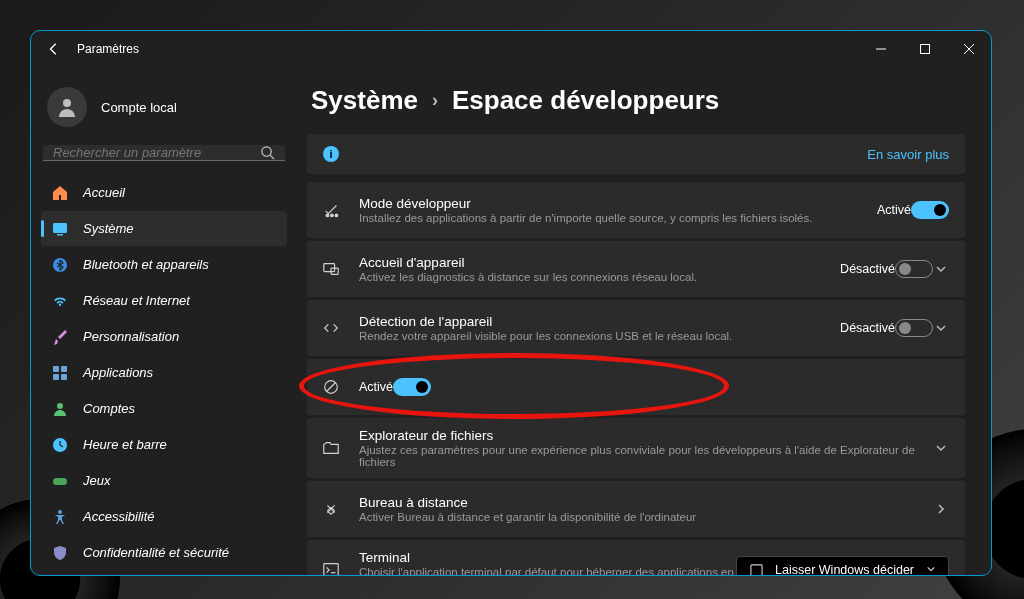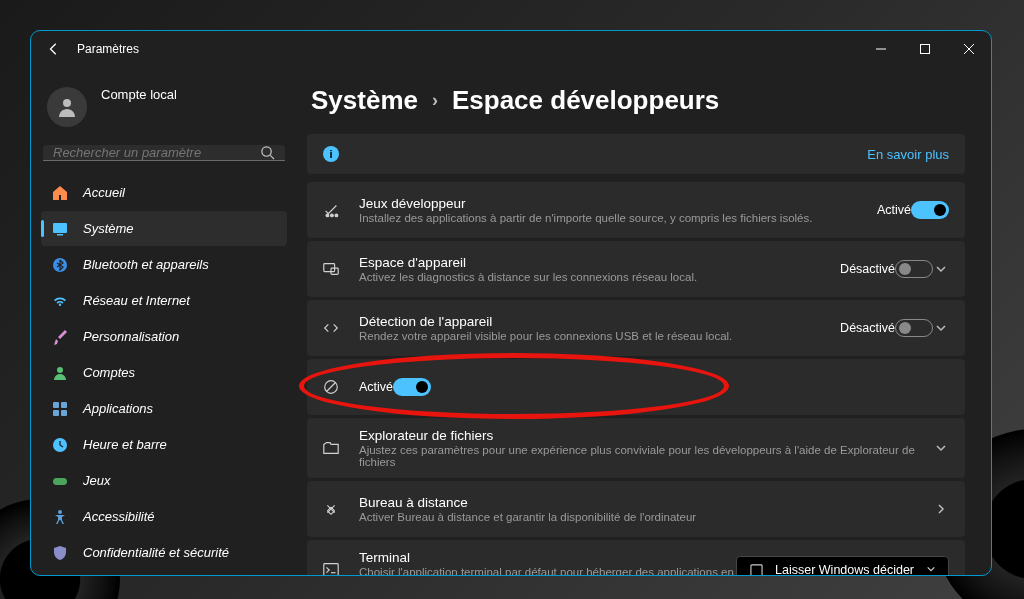--- a/index.html
+++ b/index.html
@@ -61,21 +61,21 @@
   .body-area { flex:1; display:flex; overflow:hidden; }
   .sidebar {
     width: 266px;
     padding: 8px 6px 8px 6px;
     display:flex;
     flex-direction:column;
     overflow-y:auto;
   }
   .profile {
     display:flex;
-    align-items:flex-start;
+    align-items:center;
     padding: 12px 10px 14px 10px;
   }
   .avatar {
     width: 40px; height: 40px; border-radius: 50%; background:#3a3a3a;
     display:flex; align-items:center; justify-content:center;
   }
   .avatar svg { width:24px; height:24px; fill:#bdbdbd; }
   .profile-name { color:#fff; font-size:13px; margin-left:14px; }
   .search {
     margin: 4px 6px 14px 6px;
@@ -257,37 +257,37 @@
           <div class="nav-item">
             <span class="nav-icon">
               <svg viewBox="0 0 16 16" width="16" height="16">
                 <path fill="#d88fd8" d="M13 1l2 2-7 7-2-2zM4 10l2 2-1 3-3 1 1-3z"></path>
               </svg>
             </span>
             <span>Personnalisation</span>
           </div>
           <div class="nav-item">
             <span class="nav-icon">
-              <svg viewBox="0 0 16 16" width="16" height="16" fill="#58c074">
-                <circle cx="8" cy="5" r="3"></circle>
-                <path d="M2 15c0-3.3 2.7-6 6-6s6 2.7 6 6z"></path>
-              </svg>
-            </span>
-            <span>Comptes</span>
-          </div>
-          <div class="nav-item">
-            <span class="nav-icon">
               <svg viewBox="0 0 16 16" width="16" height="16" fill="#6aa5d8">
                 <rect x="1" y="1" width="6" height="6" rx="1"></rect>
                 <rect x="9" y="1" width="6" height="6" rx="1"></rect>
                 <rect x="1" y="9" width="6" height="6" rx="1"></rect>
                 <rect x="9" y="9" width="6" height="6" rx="1"></rect>
               </svg>
             </span>
             <span>Applications</span>
+          </div>
+          <div class="nav-item">
+            <span class="nav-icon">
+              <svg viewBox="0 0 16 16" width="16" height="16" fill="#58c074">
+                <circle cx="8" cy="5" r="3"></circle>
+                <path d="M2 15c0-3.3 2.7-6 6-6s6 2.7 6 6z"></path>
+              </svg>
+            </span>
+            <span>Comptes</span>
           </div>
           <div class="nav-item">
             <span class="nav-icon">
               <svg viewBox="0 0 16 16" width="16" height="16">
                 <circle cx="8" cy="8" r="7" fill="#4cc2ff"></circle>
                 <path d="M8 4v4l3 2" stroke="#202020" stroke-width="1.3" fill="none"></path>
               </svg>
             </span>
             <span>Heure et barre</span>
           </div>
@@ -336,37 +336,37 @@
           <div class="setting-card">
             <span class="card-icon">
               <svg viewBox="0 0 20 20" width="18" height="18" stroke="#d1d1d1" fill="none" stroke-width="1.3">
                 <path d="M4 11l3 3 9-9"></path>
                 <circle cx="6" cy="16" r="1.5" fill="#d1d1d1"></circle>
                 <circle cx="11" cy="16" r="1.5" fill="#d1d1d1"></circle>
                 <circle cx="16" cy="16" r="1.5" fill="#d1d1d1"></circle>
               </svg>
             </span>
     <div class="card-text">
-      <div class="card-title">Jeux développeur</div>
+      <div class="card-title">Mode développeur</div>
       <div class="card-desc">Installez des applications à partir de n'importe quelle source, y compris les fichiers isolés.</div>
     </div>
     <div class="card-right">
               <span class="state-label">Activé</span>
               <span class="toggle on"></span>
             </div>
           </div>
           <div class="setting-card">
             <span class="card-icon">
               <svg viewBox="0 0 20 20" width="18" height="18" stroke="#d1d1d1" fill="none" stroke-width="1.3">
                 <rect x="2" y="4" width="12" height="9" rx="1"></rect>
                 <rect x="10" y="9" width="8" height="7" rx="1"></rect>
               </svg>
             </span>
     <div class="card-text">
-      <div class="card-title">Espace d'appareil</div>
+      <div class="card-title">Accueil d'appareil</div>
       <div class="card-desc">Activez les diagnostics à distance sur les connexions réseau local.</div>
     </div>
     <div class="card-right">
               <span class="state-label">Désactivé</span>
               <span class="toggle off"></span>
               <span class="chevron-down">
                 <svg viewBox="0 0 12 12" width="12" height="12" stroke="currentColor" fill="none" stroke-width="1.5">
                   <polyline points="2,4 6,8 10,4"></polyline>
                 </svg>
               </span>

